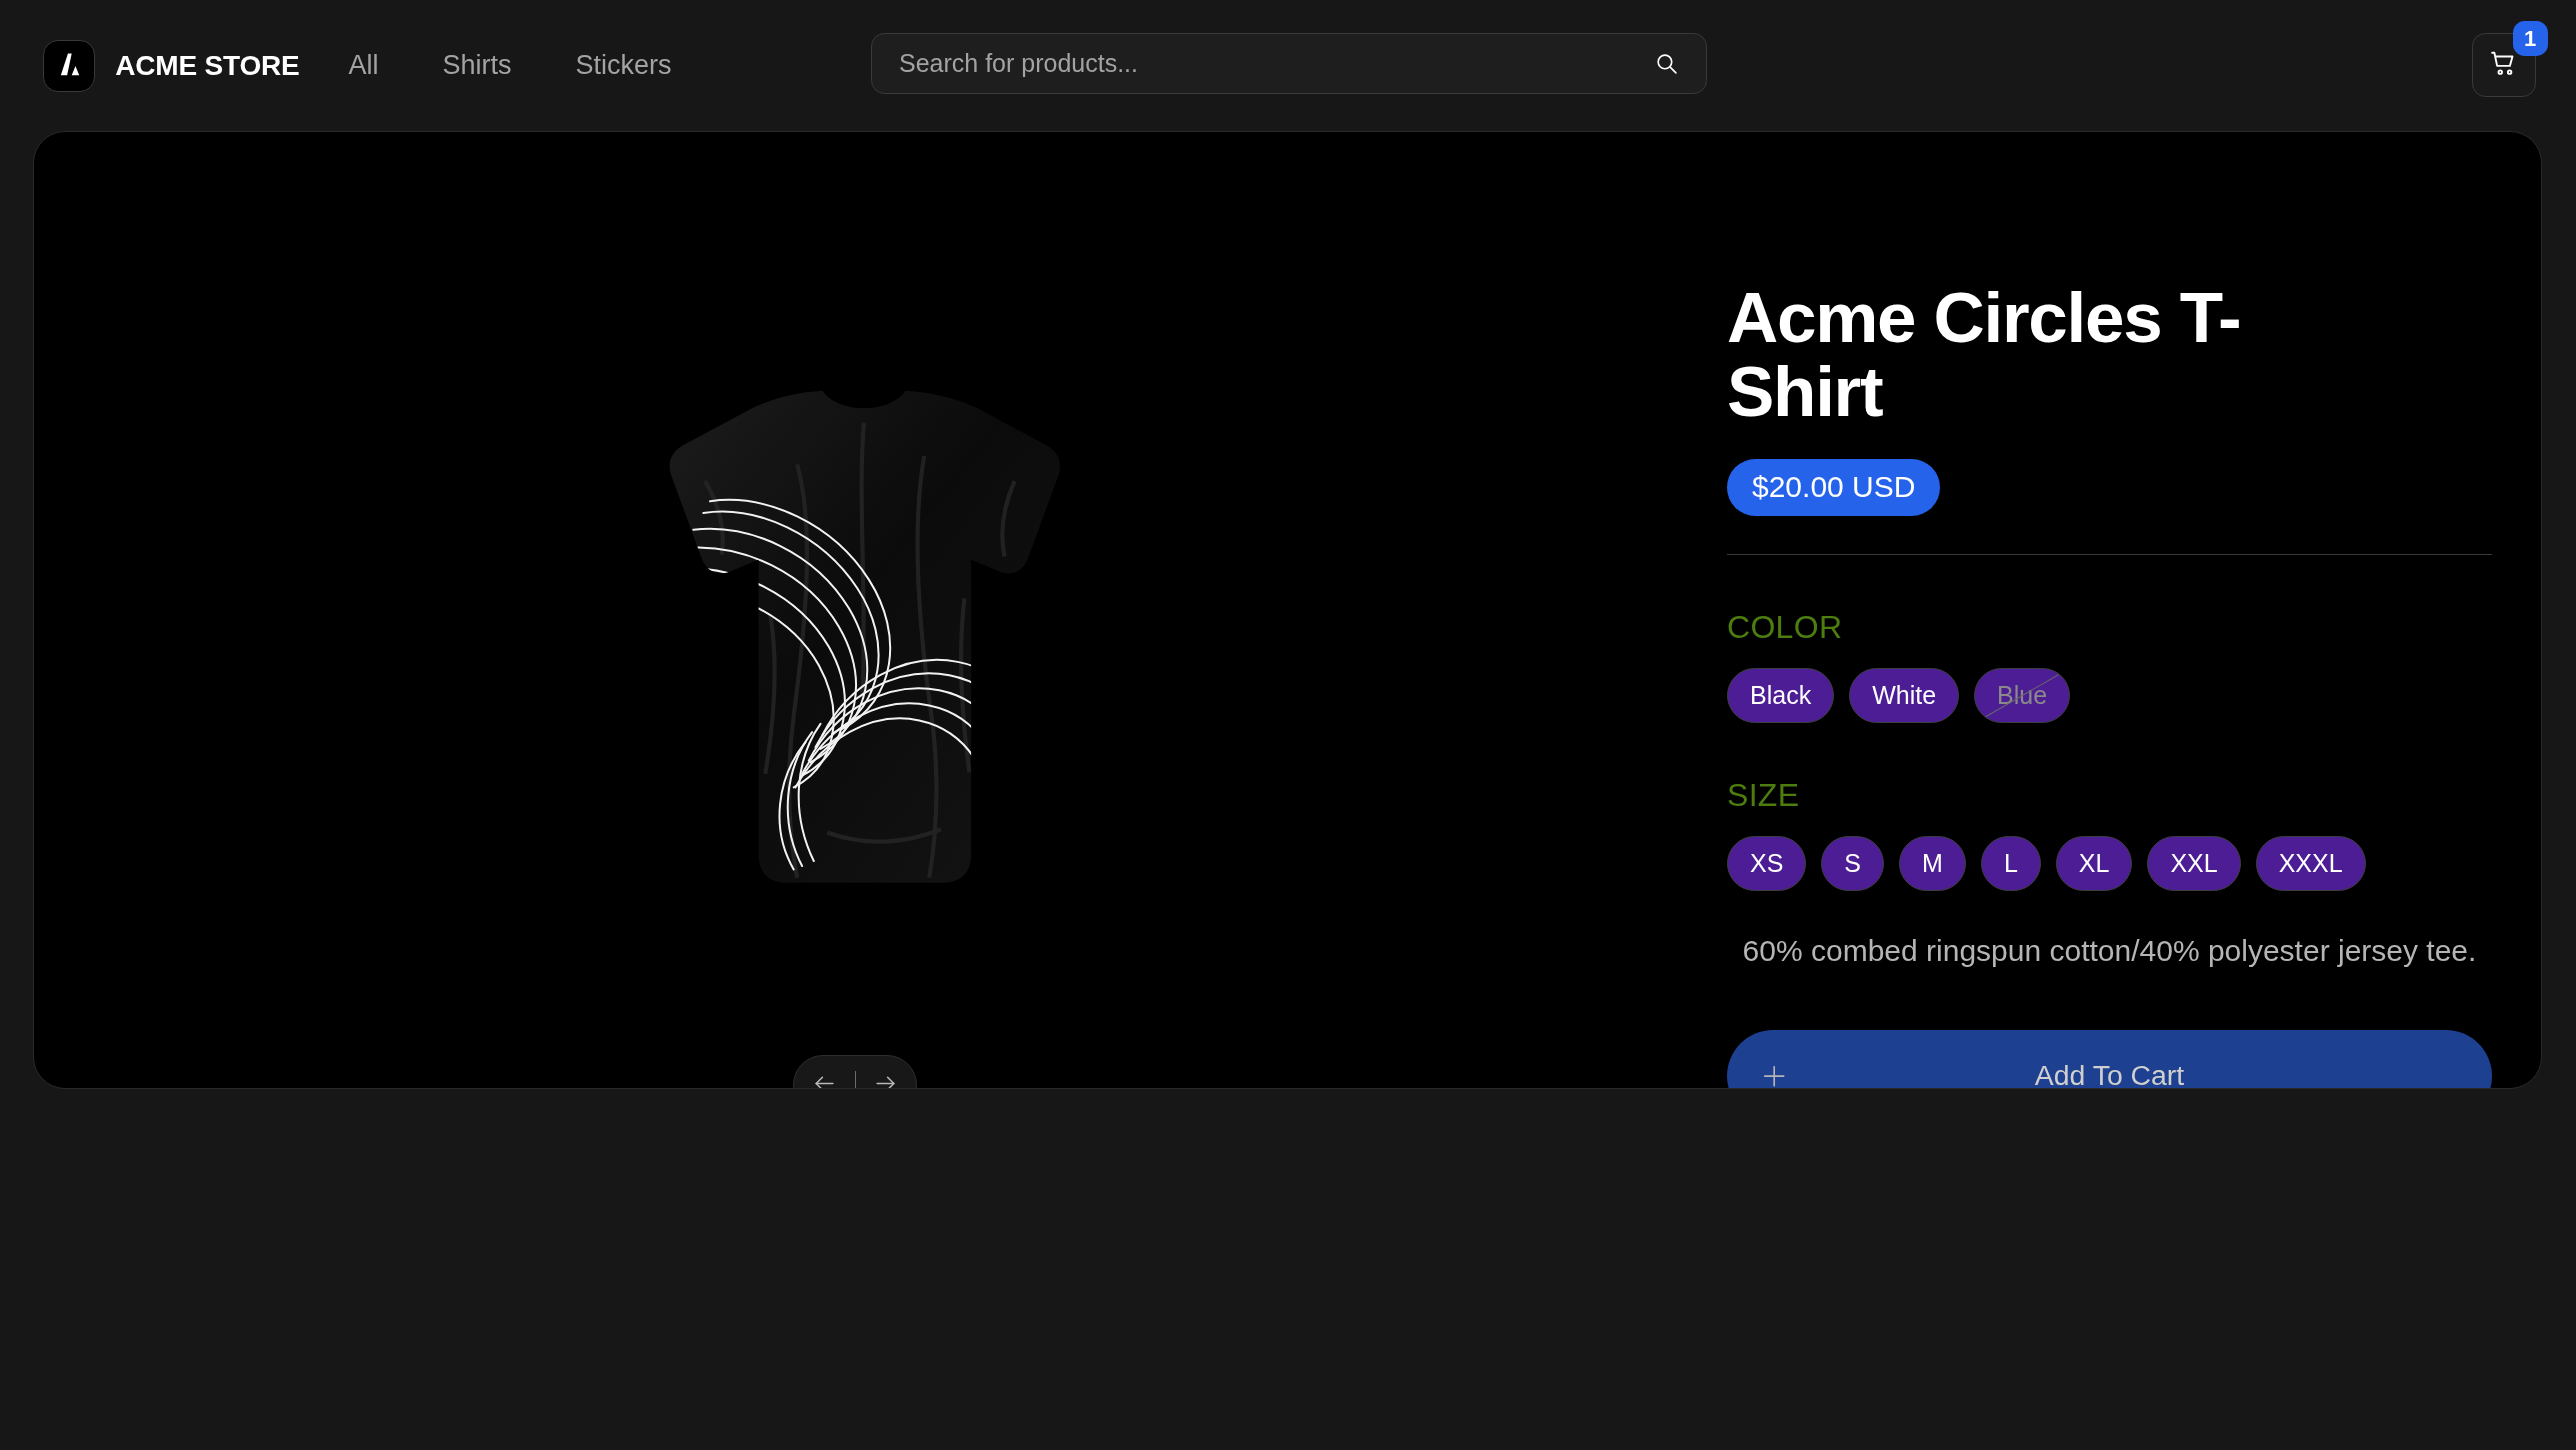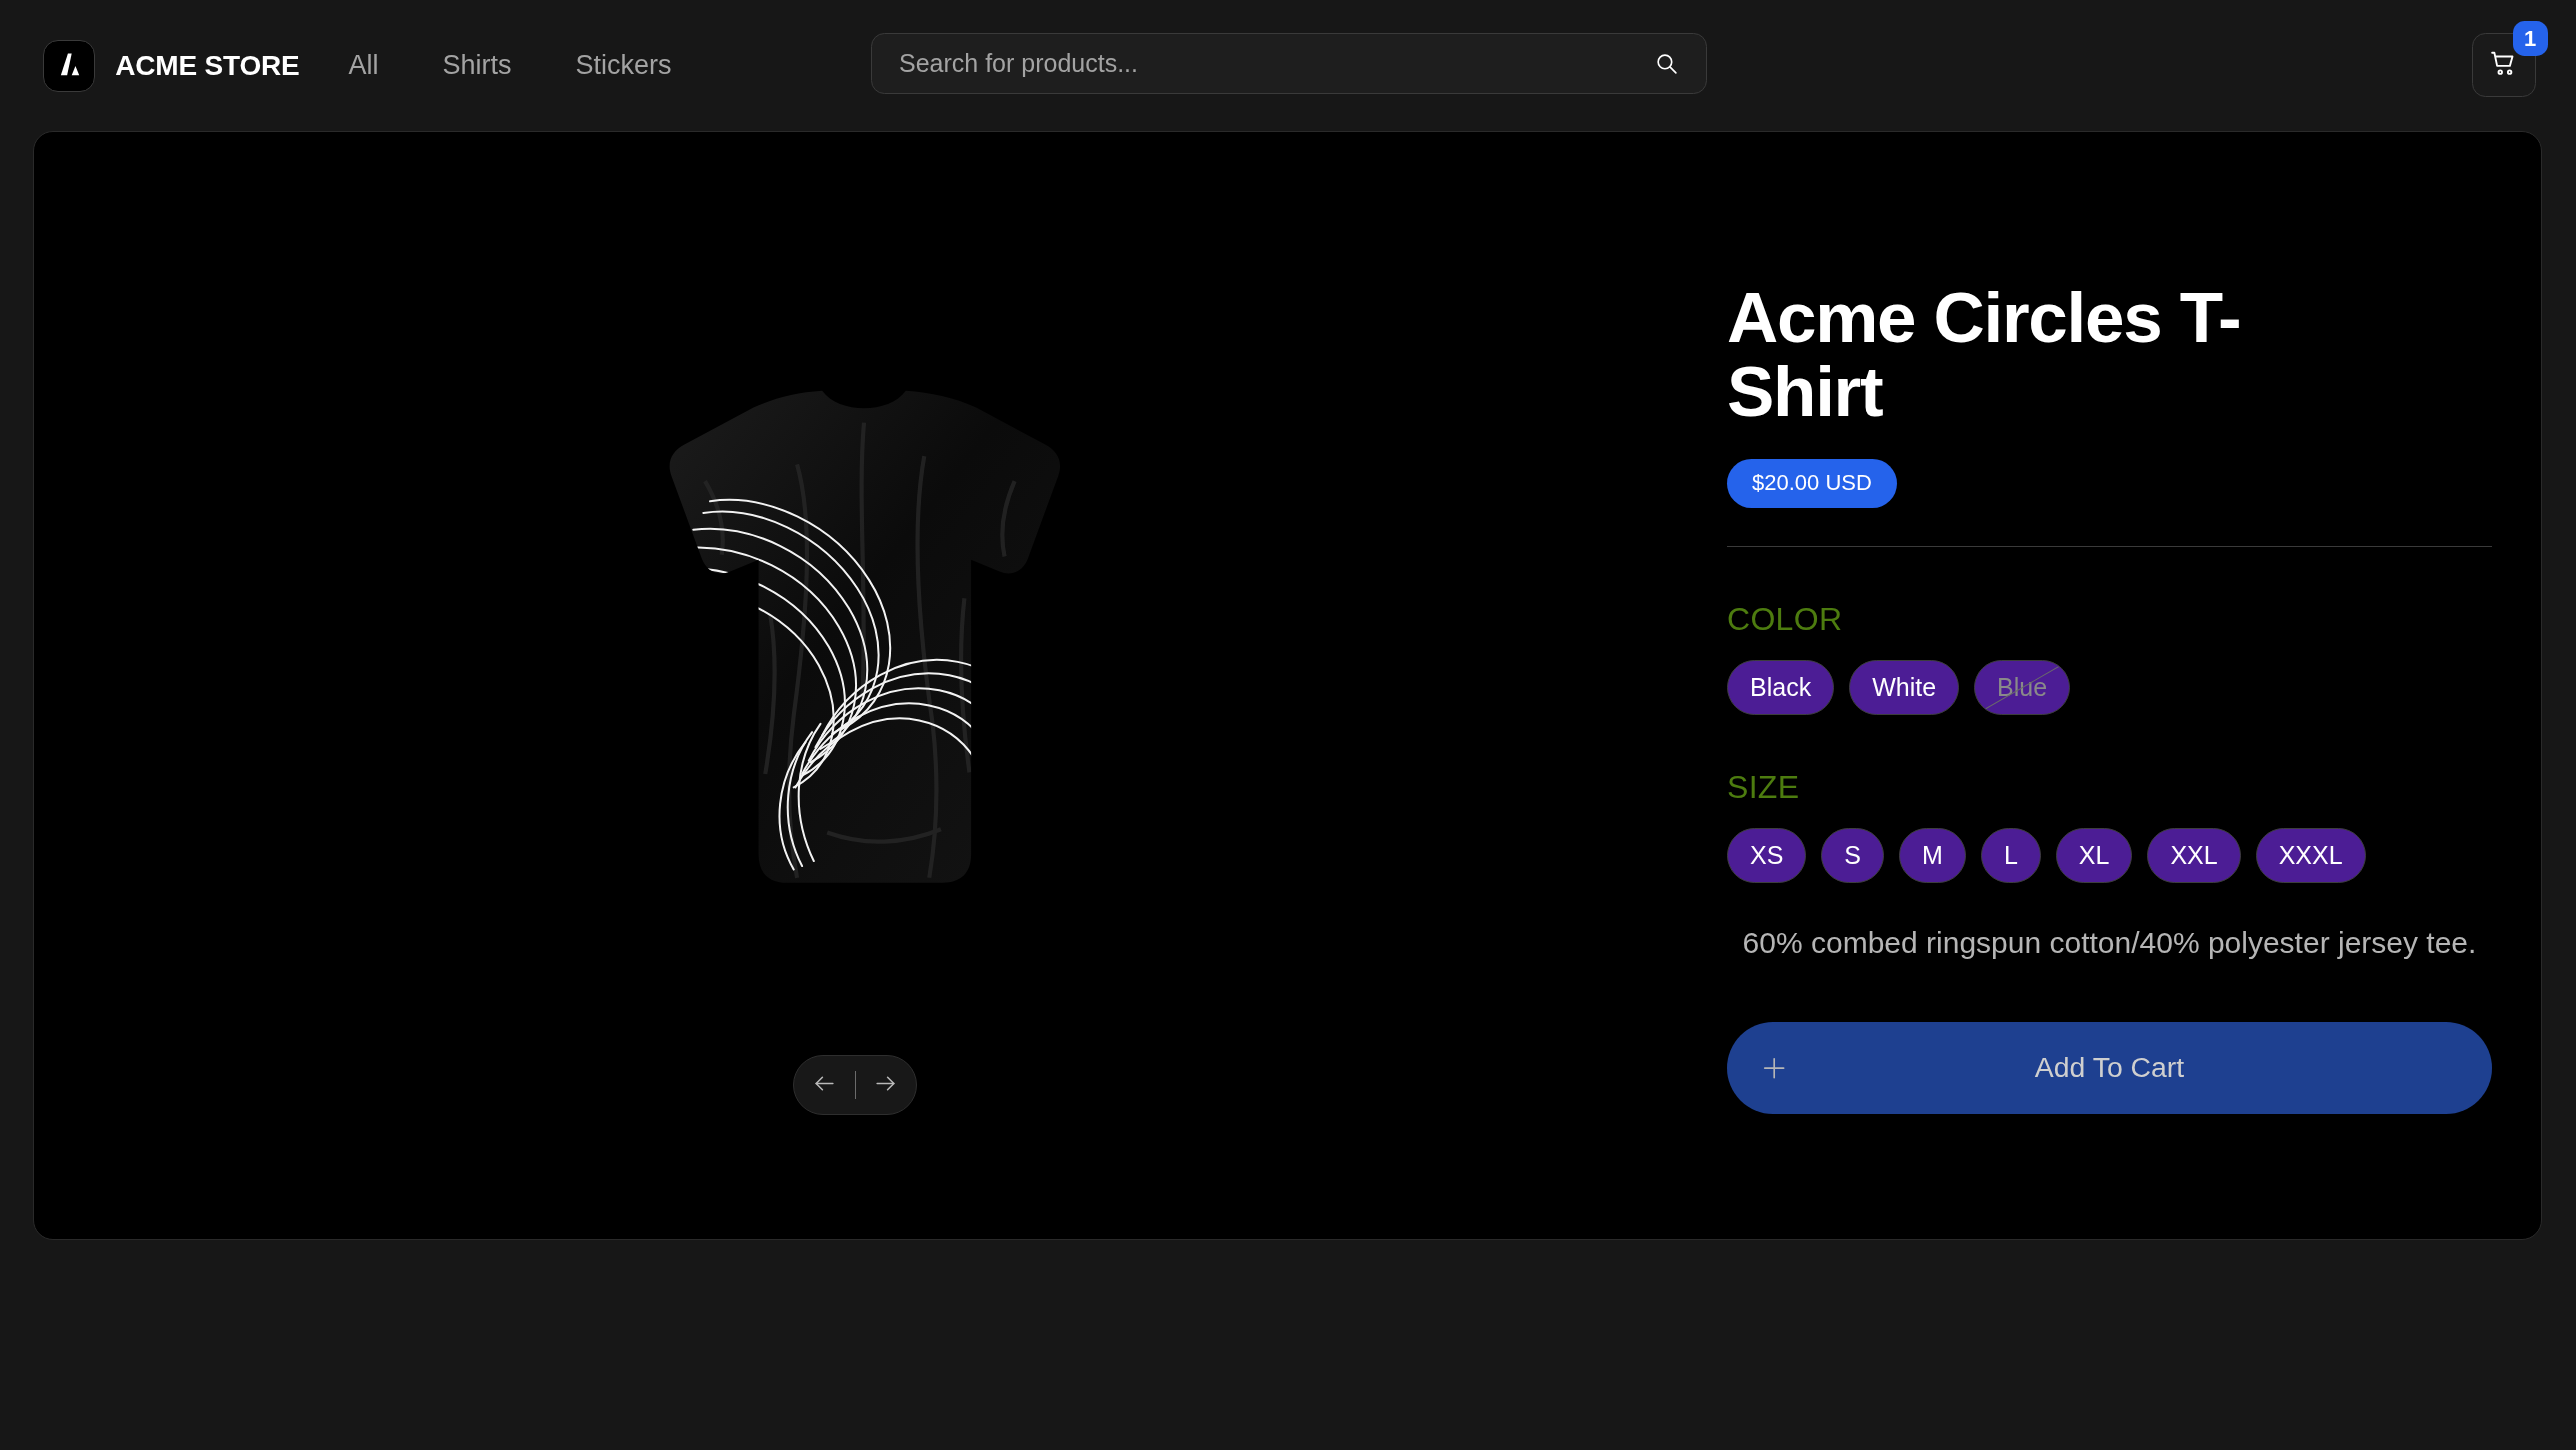--- a/index.html
+++ b/index.html
@@ -112,24 +112,24 @@
     font-weight:600;
     display:flex;
     align-items:center;
     justify-content:center;
   }
 
   
   .card {
     position:absolute;
     left:33px; top:131px;
-    width:2509px; height:1109px;
+    width:2509px; height:958px;
     background:#000000;
     border:0.8px solid #2a2a2a;
-    border-radius:20px;
+    border-radius:32px;
     display:flex;
     overflow:hidden;
   }
 
   
   .gallery {
     position:relative;
     width:1660px;
     height:100%;
     flex:none;
@@ -213,21 +213,21 @@
     color:#ffffff;
     letter-spacing:-1.3px;
     max-width:602px;
   }
   .price-badge {
     display:inline-flex;
     align-items:center;
     margin-top:30px;
     background:#2563eb;
     color:#ffffff;
-    font-size:22px;
+    font-size:30px;
     padding:11.7px 25px;
     border-radius:836px;
   }
   .divider {
     height:0.8px;
     background:#3a3a3a;
     margin:38px 0 0 0;
     width:765px;
   }
   .opt-label {

